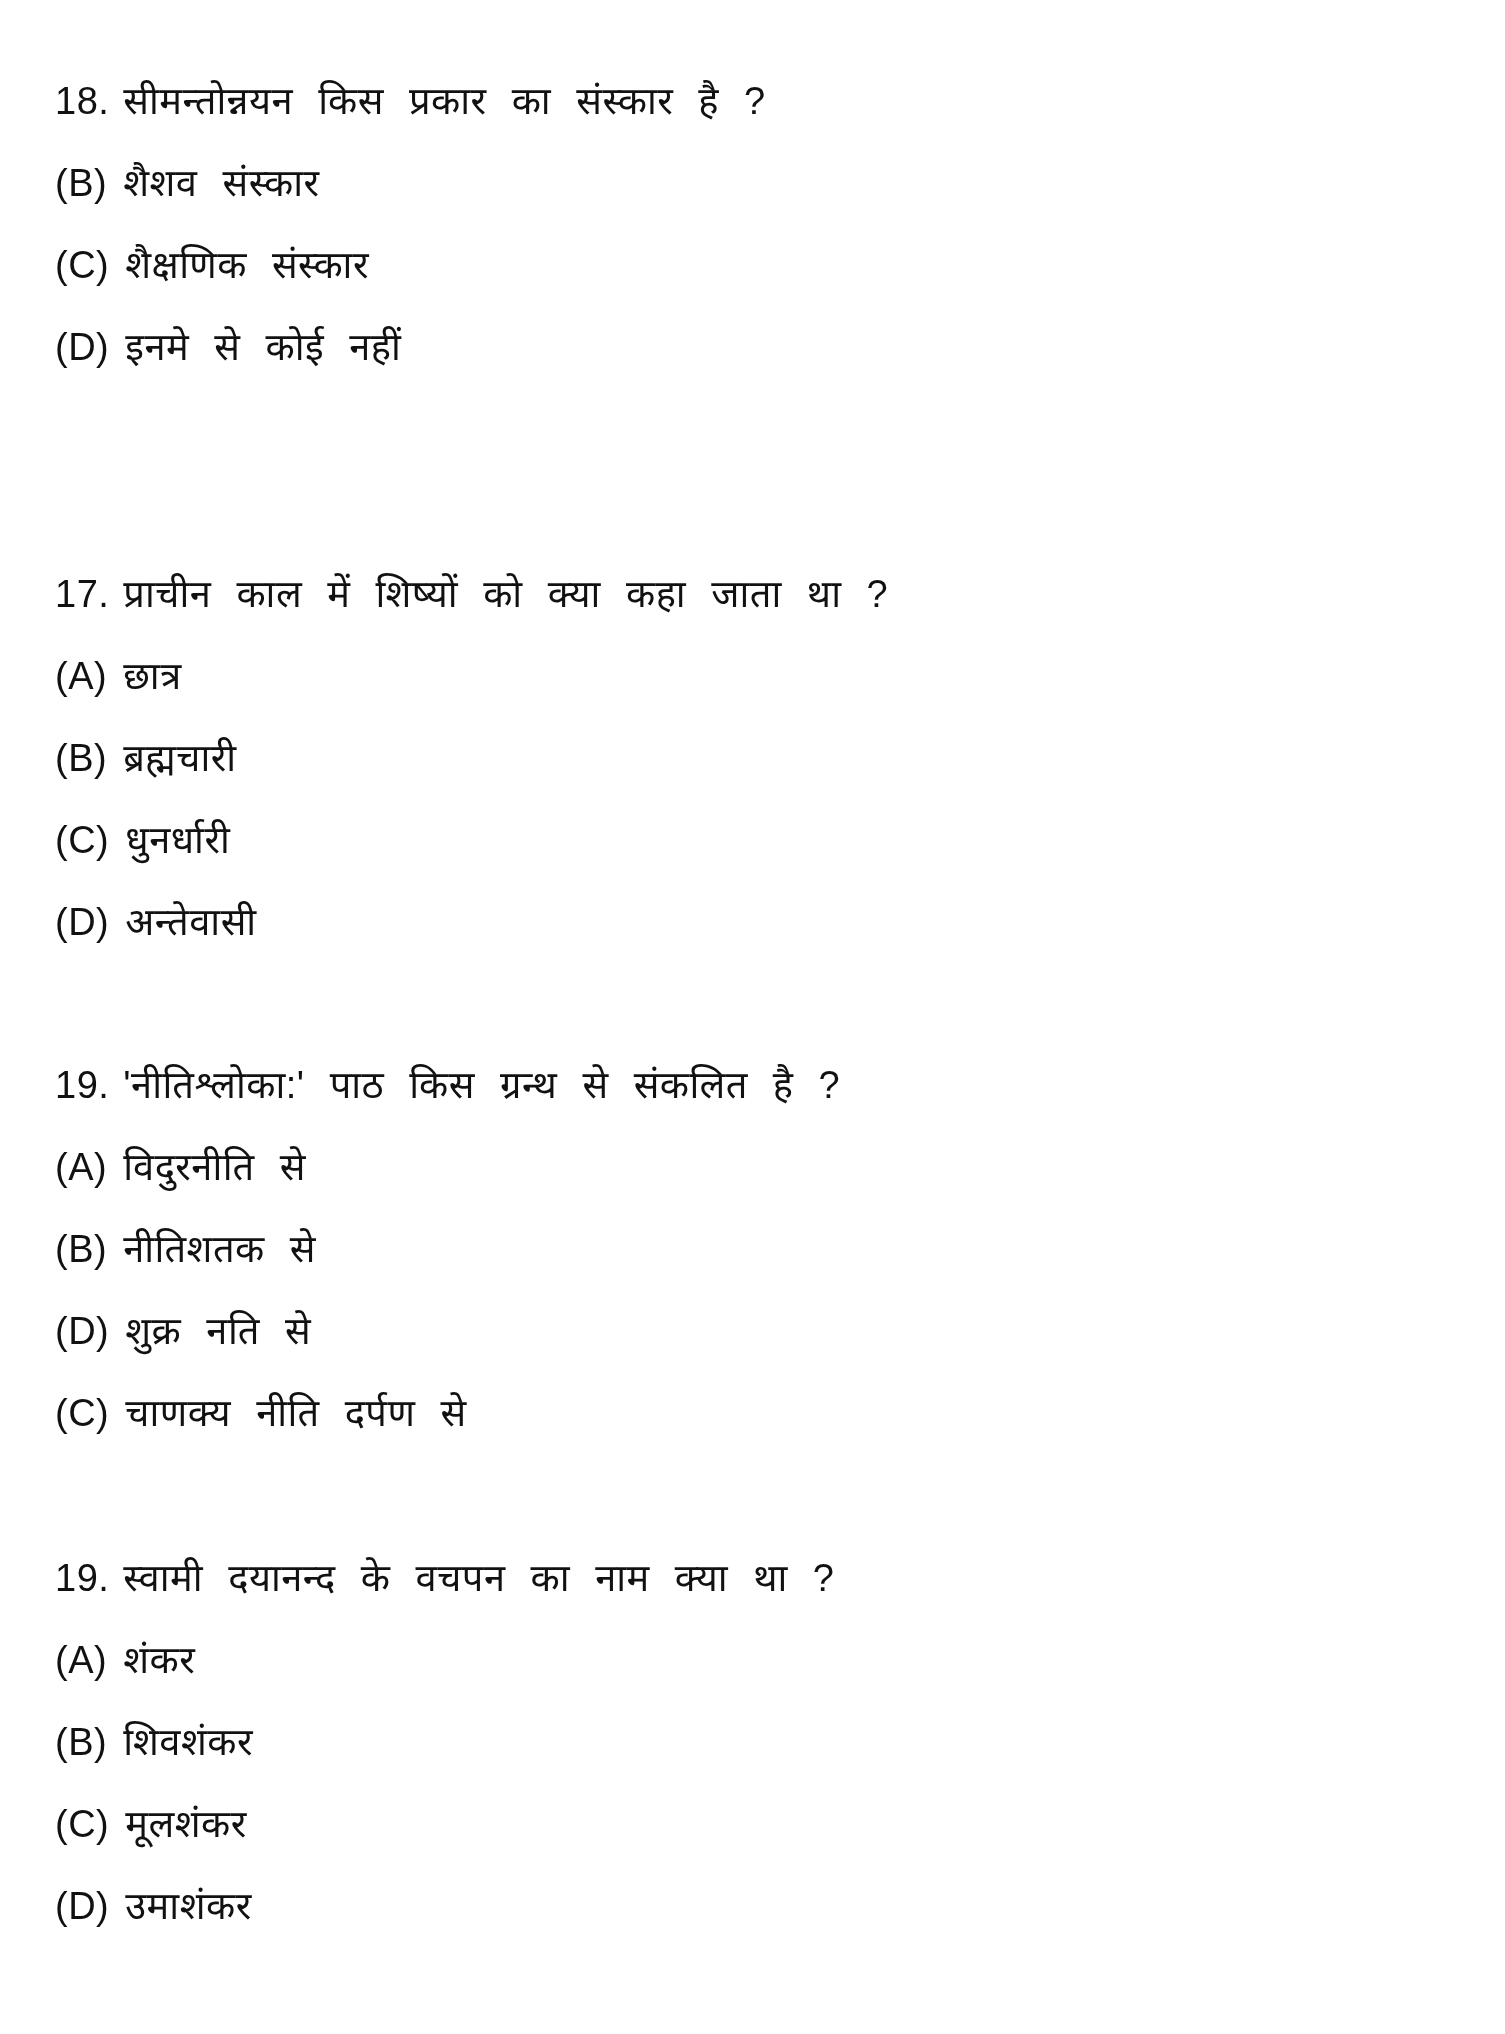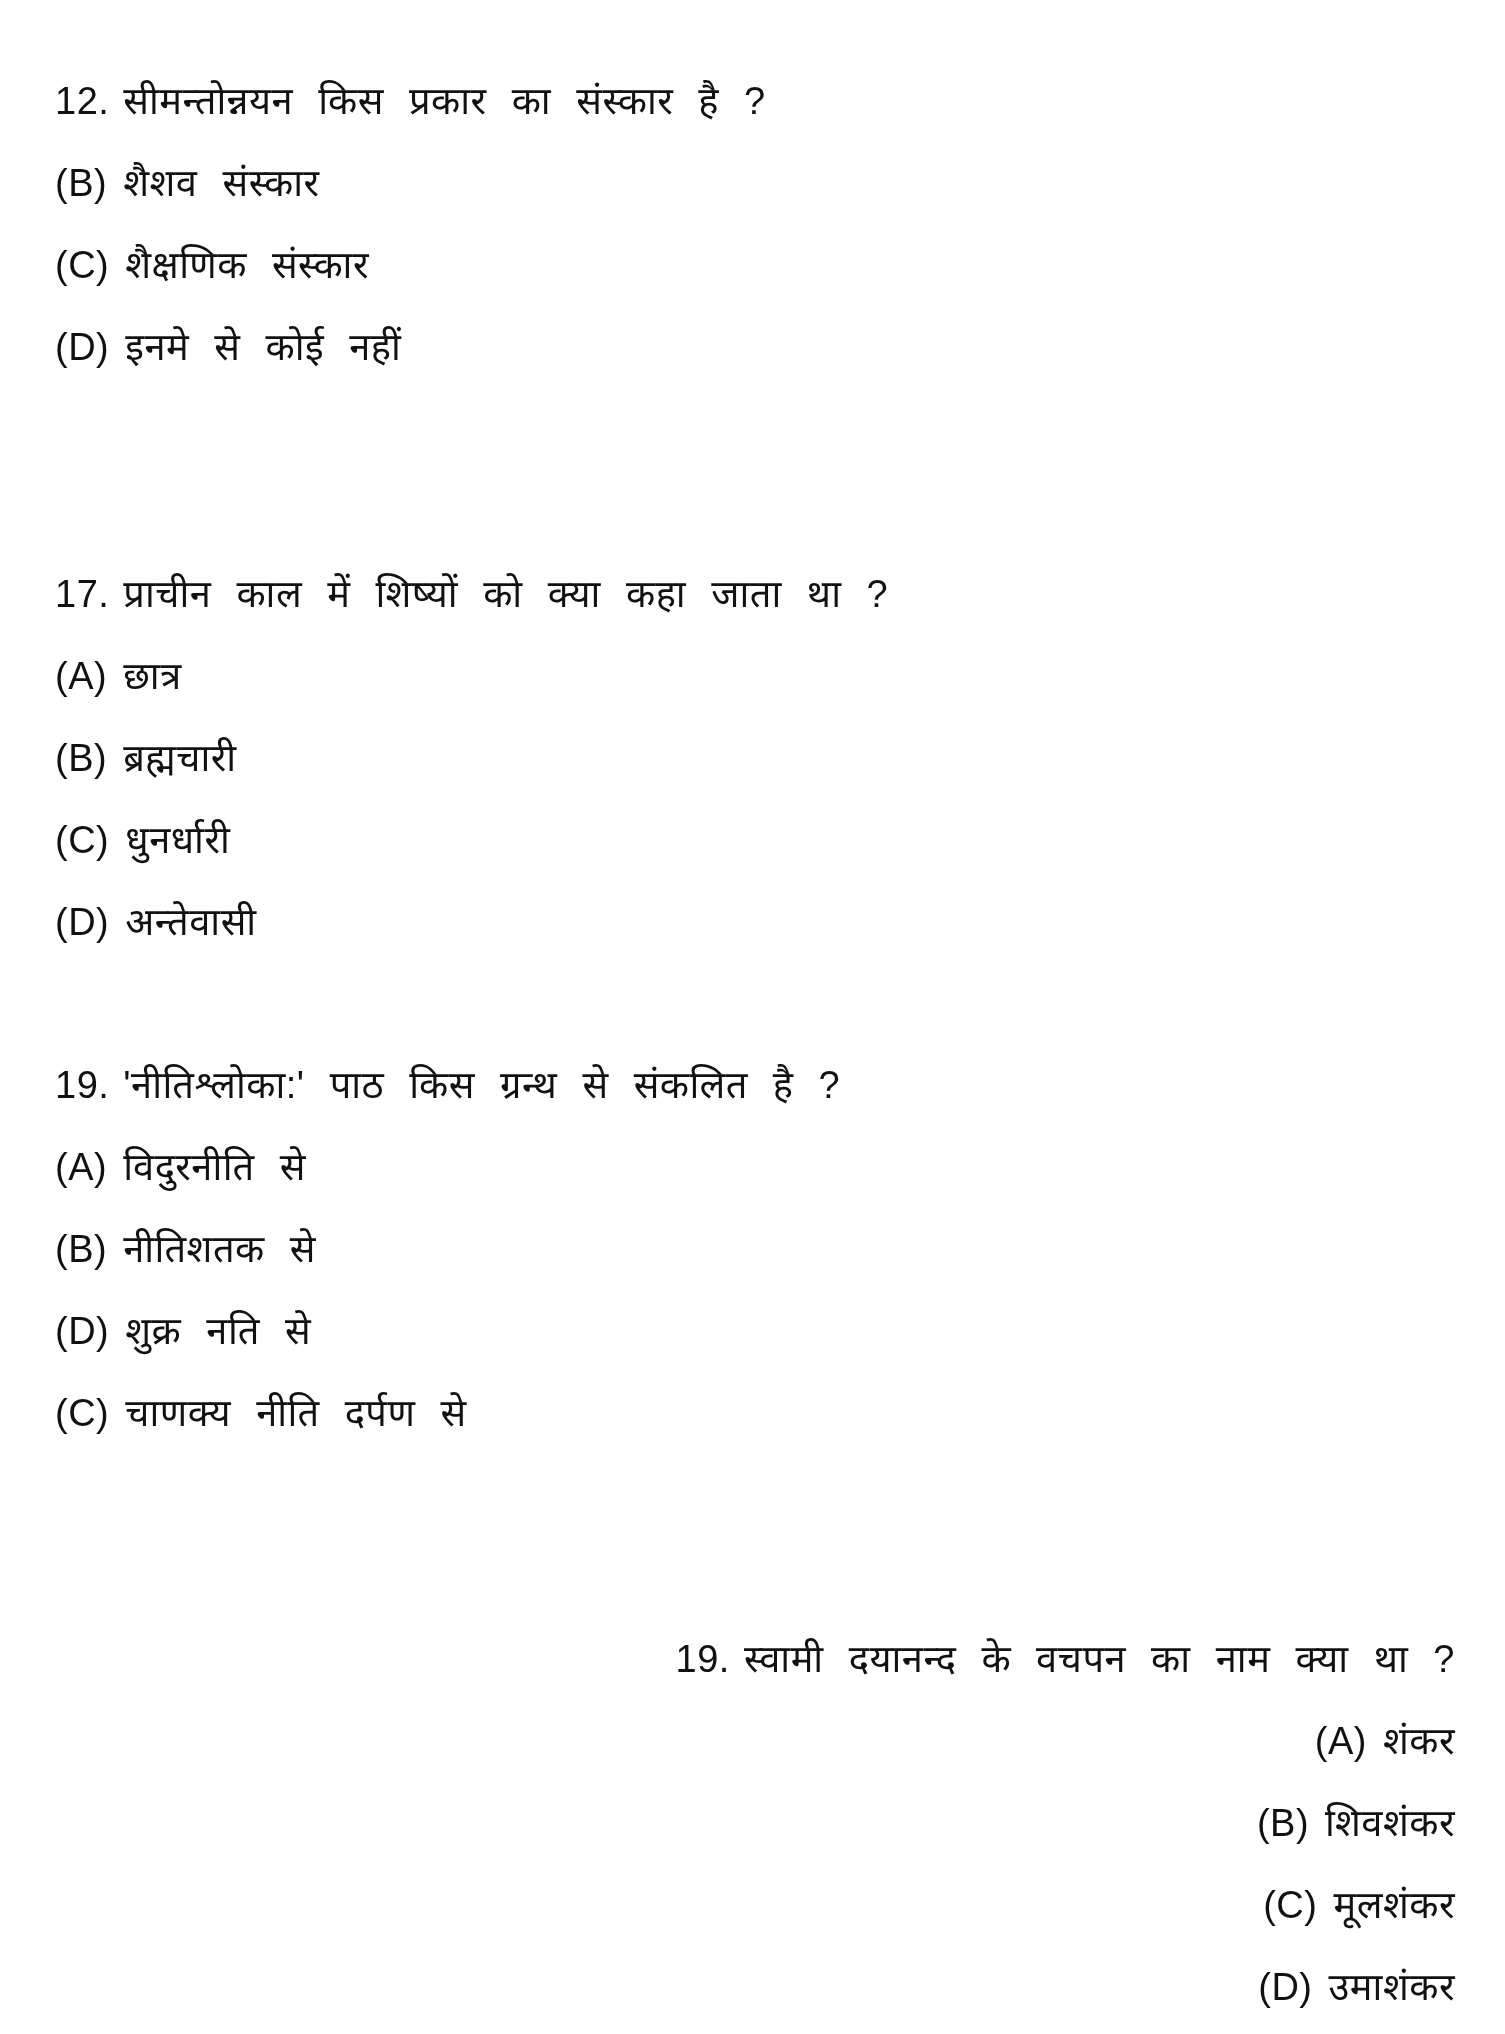--- a/index.html
+++ b/index.html
@@ -44,21 +44,21 @@
     }
     .word-gap { word-spacing: 14px; }
   </style>
 </head>
 <body>
 
 <div class="page">
 
   <div class="question-block" style="top:60px;">
     <div class="line word-gap">
-      <span class="q-num">12.</span><span>सीमन्तोन्नयन किस प्रकार का संस्कार है ?</span>
+      <span class="q-num">18.</span><span>सीमन्तोन्नयन किस प्रकार का संस्कार है ?</span>
     </div>
     <div class="line word-gap">
       <span class="opt-label">(B)</span><span>शैशव संस्कार</span>
     </div>
     <div class="line word-gap">
       <span class="opt-label">(C)</span><span>शैक्षणिक संस्कार</span>
     </div>
     <div class="line word-gap">
       <span class="opt-label">(D)</span><span>इनमे से कोई नहीं</span>
     </div>
@@ -93,21 +93,21 @@
       <span class="opt-label">(B)</span><span>नीतिशतक से</span>
     </div>
     <div class="line word-gap">
       <span class="opt-label">(D)</span><span>शुक्र नति से</span>
     </div>
     <div class="line word-gap">
       <span class="opt-label">(C)</span><span>चाणक्य नीति दर्पण से</span>
     </div>
   </div>
 
-  <div class="question-block" style="top:1618px;text-align:right;">
+  <div class="question-block" style="top:1537px;">
     <div class="line word-gap">
       <span class="q-num">19.</span><span>स्वामी दयानन्द के वचपन का नाम क्या था ?</span>
     </div>
     <div class="line word-gap">
       <span class="opt-label">(A)</span><span>शंकर</span>
     </div>
     <div class="line word-gap">
       <span class="opt-label">(B)</span><span>शिवशंकर</span>
     </div>
     <div class="line word-gap">

